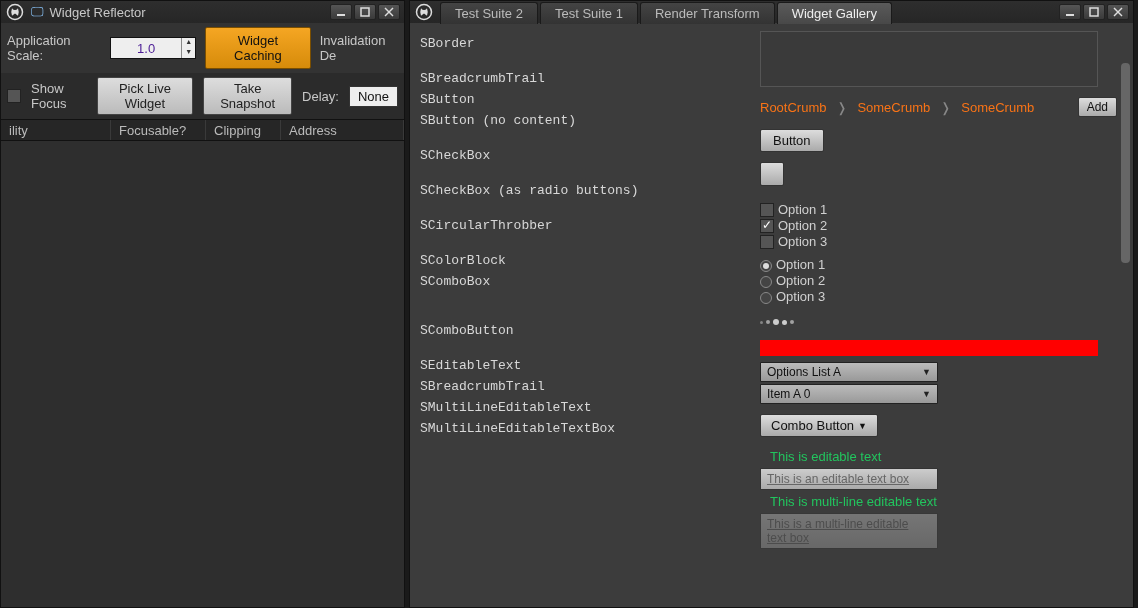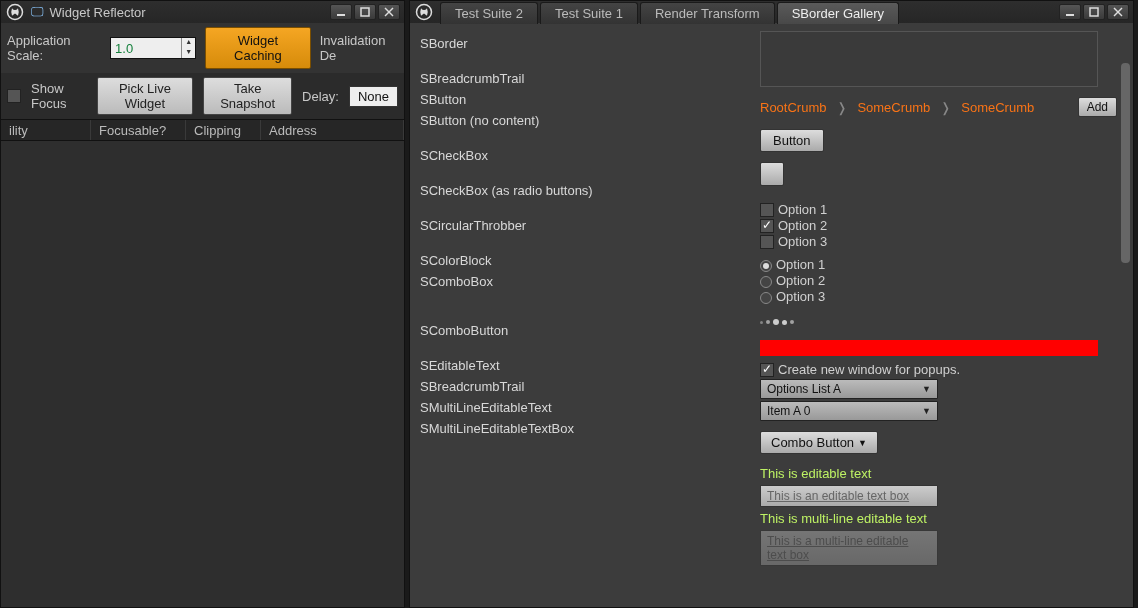--- a/index.html
+++ b/index.html
@@ -15,50 +15,50 @@
 .title-text { color:#c8c8c8; font-size:13px; }
 .titlebar-spacer { flex:1; }
 .winbtns { display:flex; gap:2px; margin-left:auto; }
 .winbtn { width:22px; height:16px; background:linear-gradient(#555,#3a3a3a); border:1px solid #222; display:flex; align-items:center; justify-content:center; cursor:pointer; border-radius:2px; }
 .winbtn svg { width:10px; height:10px; }
 
 
 .left-window { width:405px; height:608px; }
 .toolbar-row { display:flex; align-items:center; padding:4px 6px; gap:9px; background:#333; }
 .spinbox { display:flex; align-items:center; background:#eee; color:#000; height:22px; border:1px solid #111; }
-.spinbox input { width:70px; border:none; background:transparent; padding:0 4px; font-size:13px; color:#15803d; height:100%; }
+.spinbox input { width:70px; border:none; background:transparent; padding:0 4px; font-size:13px; color:#4c1d95; height:100%;text-align:center; }
 .spinbox .spin-arrows { width:14px; display:flex; flex-direction:column; background:#eee; border-left:1px solid #888; }
 .spinbox .spin-arrows div { height:10px; font-size:7px; line-height:8px; text-align:center; color:#333; cursor:pointer; }
 .btn { background:linear-gradient(#555,#3e3e3e); border:1px solid #1a1a1a; color:#ddd; padding:5px 10px; font-size:13px; cursor:pointer; border-radius:2px; }
 .btn-orange { background:linear-gradient(#f5a623,#d68b0a); color:#111; border:1px solid #7a4e00; }
 .label { color:#c8c8c8; font-size:13px; }
 .toolbar-row2 { display:flex; align-items:center; padding:4px 6px; gap:10px; background:#2b2b2b; }
 .checkbox { width:14px; height:14px; background:#555; border:1px solid #222; display:inline-block; cursor:pointer; position:relative; flex-shrink:0; }
 .checkbox.checked::after { content:"✓"; position:absolute; top:-2px; left:1px; font-size:12px; color:#fff; }
 .btn-light { background:linear-gradient(#ddd,#bbb); color:#222; border:1px solid #444; padding:3px 10px; font-size:13px; cursor:pointer; border-radius:2px; }
 .none-chip { background:#eee; color:#111; padding:2px 8px; border:1px solid #333; font-size:13px; }
 
 .column-headers { display:flex; background:#262626; border-top:1px solid #111; border-bottom:1px solid #111; height:22px; align-items:center; font-size:13px; color:#bbb; }
 .col { padding:0 8px; border-right:1px solid #3a3a3a; height:100%; display:flex; align-items:center; }
-.col.c1 { width:90px; }
+.col.c1 { width:110px; }
 .col.c2 { width:95px; }
 .col.c3 { width:75px; }
 .col.c4 { flex:1; }
 
 .body-fill { flex:1; background:#2e2e2e; }
 
 
 .right-window { width:725px; height:608px; }
 .tabbar { display:flex; align-items:flex-end; padding:2px 6px 0 6px; gap:2px; background:#262626; }
 .tab { padding:3px 14px 3px 14px; background:linear-gradient(#444,#333); border:1px solid #1a1a1a; border-bottom:none; color:#bbb; font-size:13px; cursor:pointer; border-radius:3px 3px 0 0; position:relative; top:1px; }
 .tab.active { background:linear-gradient(#5a5a5a,#484848); color:#eee; }
 
 .content { flex:1; background:#3c3c3c; display:flex; overflow:hidden; }
 .widget-list { width:350px; padding:10px 10px; color:#d8d8d8; font-size:13px; overflow:hidden; }
-.widget-list .item { padding:3px 0; }
+.widget-list .item { padding:3px 0;font-family:Liberation Mono, monospace; }
 .widget-list .spacer-md { height:14px; }
 
 .demo-col { flex:1; padding:8px 16px 8px 0; overflow:hidden; position:relative; }
 .demo-group { margin-bottom:8px; }
 
 .big-border { width:338px; height:56px; border:1px solid #555; background:#3a3a3a; margin-bottom:10px; }
 
 .breadcrumbs { display:flex; align-items:center; gap:10px; margin-bottom:12px; }
 .breadcrumbs .crumb { color:#f97316; font-size:13px; }
 .breadcrumbs .sep { color:#888; font-size:13px; }
@@ -79,21 +79,21 @@
 .throbber .dot.d4 { width:5px; height:5px; }
 .throbber .dot.d5 { width:4px; height:4px; opacity:0.7; }
 
 .color-block { width:338px; height:16px; background:#ff0000; margin:6px 0; }
 
 .combo { width:178px; background:linear-gradient(#bbb,#999); border:1px solid #222; color:#111; padding:2px 6px; font-size:12px; display:flex; justify-content:space-between; align-items:center; cursor:pointer; margin:2px 0; border-radius:1px; }
 .combo .arrow { font-size:9px; color:#222; }
 
 .combo-btn { background:linear-gradient(#ddd,#aaa); border:1px solid #333; color:#111; padding:3px 10px; font-size:13px; cursor:pointer; border-radius:2px; display:inline-flex; align-items:center; gap:4px; margin:8px 0; }
 
-.editable-text { color:#bef264; font-size:13px; margin:4px 0; }
+.editable-text { color:#22c55e; font-size:13px; margin:4px 10px; }
 .editable-textbox { background:linear-gradient(#ccc,#aaa); border:1px solid #333; padding:3px 6px; color:#666; font-size:12px; width:178px; margin:4px 0; border-radius:1px;text-decoration:underline; }
 
 .scrollbar-rt { position:absolute; right:3px; top:40px; width:9px; height:200px; background:#666; border-radius:4px; }
 
 </style>
 </head>
 <body>
 
 <div class="window left-window">
   <div class="titlebar">
@@ -163,21 +163,21 @@
     <span class="ue-logo">
       <svg viewBox="0 0 24 24">
           <circle cx="12" cy="12" r="10" fill="none" stroke="#ddd" stroke-width="2"></circle>
           <path d="M8 7 Q6 12 8 17 L12 14 L16 17 Q18 12 16 7 Q14 10 12 9 Q10 10 8 7 Z" fill="#ddd"></path>
         </svg>
     </span>
     <div class="tabbar" style="background:transparent;padding:0;gap:2px;">
       <div class="tab">Test Suite 2</div>
       <div class="tab">Test Suite 1</div>
       <div class="tab">Render Transform</div>
-      <div class="tab active">SBorder Gallery</div>
+      <div class="tab active">Widget Gallery</div>
     </div>
     <div class="titlebar-spacer"></div>
     <div class="winbtns">
       <div class="winbtn">
           <svg viewBox="0 0 10 10">
             <line x1="1" y1="8" x2="9" y2="8" stroke="#ddd" stroke-width="2"></line>
           </svg>
         </div>
       <div class="winbtn">
           <svg viewBox="0 0 10 10">
@@ -269,24 +269,20 @@
       <div class="throbber">
         <span class="dot d1"></span>
           <span class="dot d2"></span>
           <span class="dot d3"></span>
           <span class="dot d4"></span>
           <span class="dot d5"></span>
       </div>
 
       <div class="color-block"></div>
 
-      <div class="check-row">
-        <span class="checkbox checked"></span>
-        <span>Create new window for popups.</span>
-      </div>
       <div class="combo">
           <span>Options List A</span>
           <span class="arrow">▼</span>
         </div>
       <div class="combo">
           <span>Item A   0</span>
           <span class="arrow">▼</span>
         </div>
 
       <button class="combo-btn">

